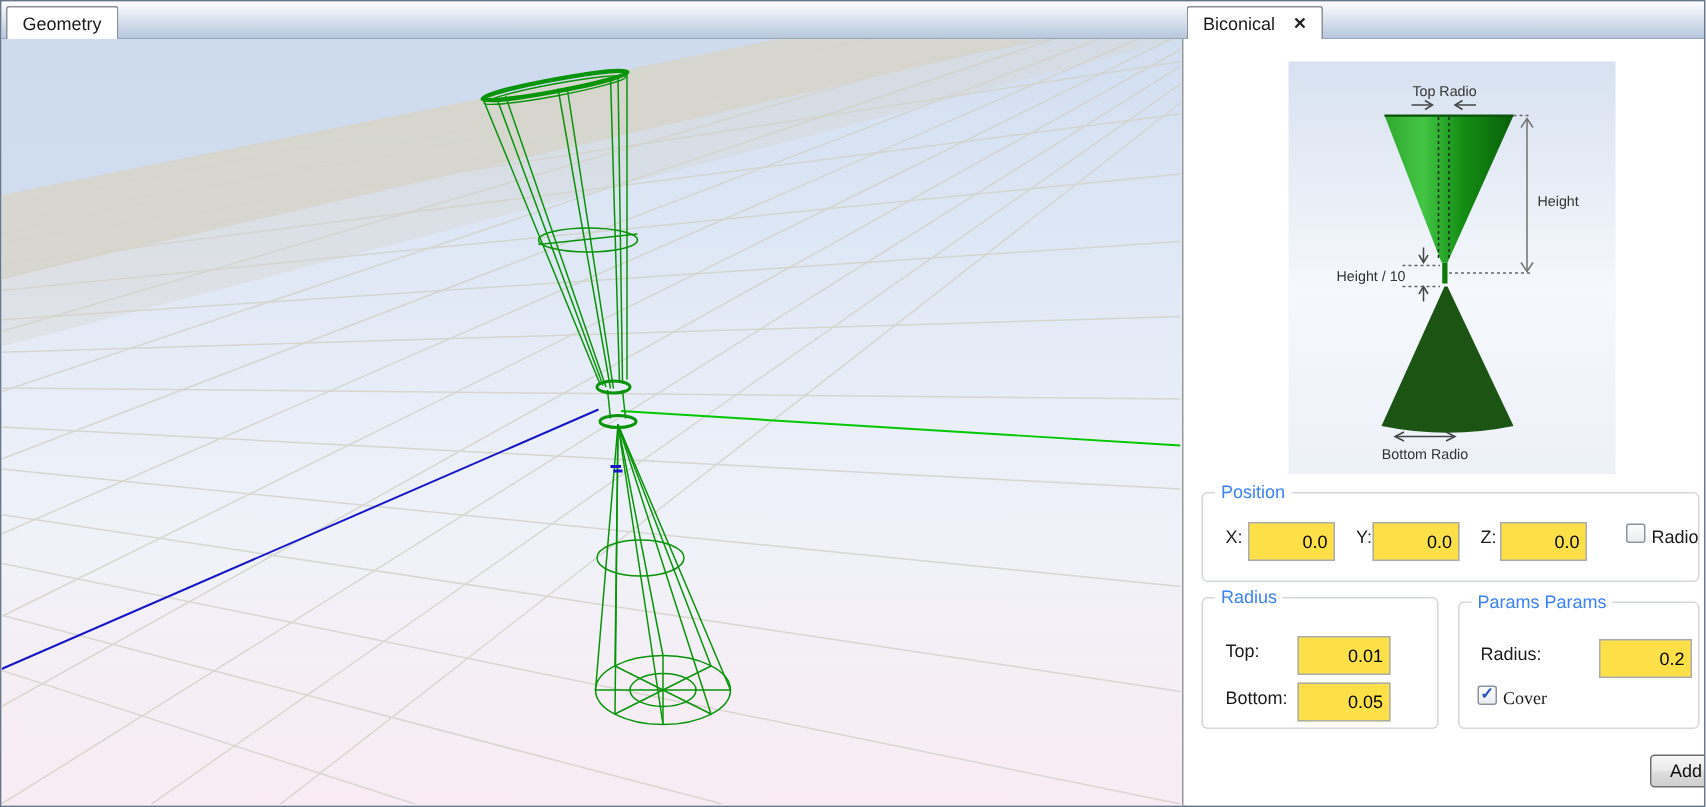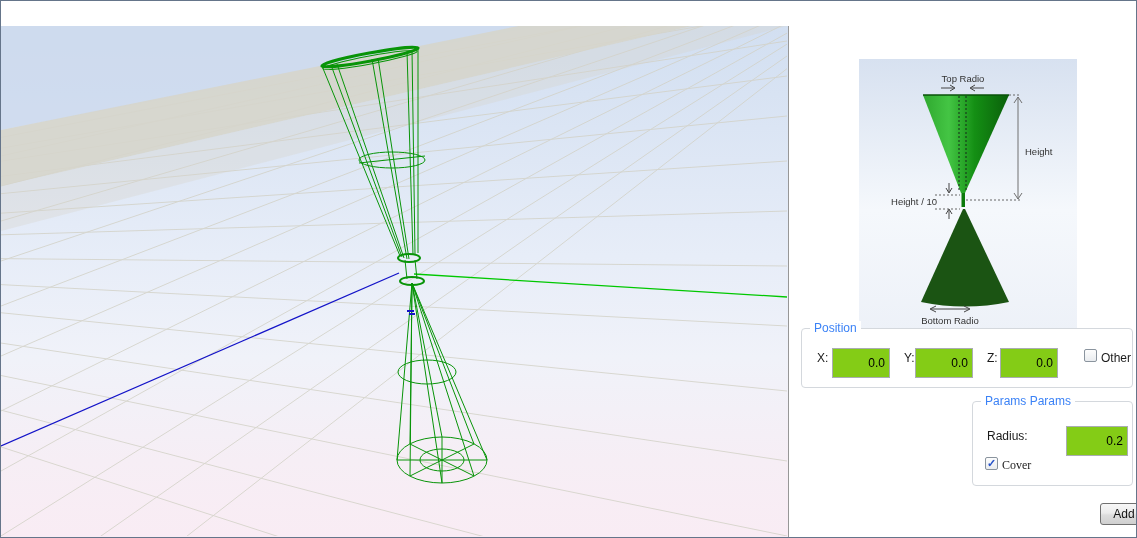--- a/index.html
+++ b/index.html
@@ -15,41 +15,50 @@
   #tab-biconical{left:790px;}
   .close-x{margin-left:12px;font-size:11px;font-weight:bold;color:#222;}
   
   .viewport{position:absolute;left:0;top:25px;width:788px;height:511px;overflow:hidden;
             border-right:1px solid #979797;box-sizing:border-box;
             background:linear-gradient(180deg,#d2dff1 0%,#dbe5f4 20%,#e7edf8 45%,#f0f2f9 65%,#f6eef5 85%,#f9ecf4 100%);}
   .viewport svg{display:block;}
   
   .rpanel{position:absolute;left:790px;top:25px;width:345px;height:511px;background:#fff;}
   .diagram{position:absolute;left:68px;top:15px;width:218px;height:275px;
-           background:linear-gradient(#d7e1f0,#f5f8fc 55%,#edf1f8);margin-top:18px;}
+           background:linear-gradient(#d7e1f0,#f5f8fc 55%,#edf1f8);}
   .groupbox{position:absolute;border:1px solid #d4d8dd;border-radius:4px;background:#fff;box-sizing:border-box;}
   .gb-title{position:absolute;top:-8px;left:8px;background:#fff;padding:0 4px;font-size:12px;color:#3b82f6;}
   .flabel{position:absolute;font-size:12px;color:#1b1b1b;white-space:nowrap;}
-  .tinput{position:absolute;height:30px;border:1px solid #a9adb2;background:#84cc16;font-family:"Liberation Sans",sans-serif;
-          font-size:12px;text-align:right;padding:0 4px;box-sizing:border-box;}
+  .tinput{position:absolute;height:14px;border:1px solid #a9adb2;background:#fde047;font-family:"Liberation Sans",sans-serif;
+          font-size:12px;text-align:right;padding:12px 4px;box-sizing:border-box;}
   .checkbox{position:absolute;width:13px;height:13px;border:1px solid #8a949e;border-radius:2px;
             background:linear-gradient(#fdfdfd,#e9ecef);font-size:11px;line-height:11px;text-align:center;
             font-weight:bold;color:#2753c9;box-sizing:border-box;cursor:pointer;}
   #gb-position{left:10px;top:302px;width:332px;height:60px;}
   #gb-radius{left:10px;top:372px;width:158px;height:88px;}
   #gb-other{left:181px;top:375px;width:161px;height:85px;}
   .add-btn{position:absolute;left:290px;top:477px;width:48px;height:22px;border:1px solid #707070;border-radius:3px;
            background:linear-gradient(#f7f7f7,#ebebeb 45%,#dddddd 55%,#cfcfcf);
            font-family:"Liberation Sans",sans-serif;font-size:12px;color:#111;margin-left:19px;}
 </style>
 </head>
 <body>
 
 <div class="window">
 
+  <div class="tabstrip">
+    <div class="tab" id="tab-geometry">
+      <span>Geometry</span>
+    </div>
+    <div class="tab" id="tab-biconical">
+      <span>Biconical</span>
+      <span class="close-x">✕</span>
+    </div>
+  </div>
 
   <div class="viewport">
     <svg width="786" height="510" viewBox="0 0 786 510">
 
       <polygon points="0,0 540,0 0,104" opacity="0.7" fill="#ccd9ec"></polygon>
 
       <g id="grid" stroke-width="1" opacity="0.8">
           <line x1="-600" y1="227" x2="786" y2="-40" stroke="#d2d1c6"></line>
           <line x1="-600" y1="227" x2="786" y2="-15" stroke="#d2d1c6"></line>
           <line x1="-600" y1="227" x2="786" y2="15" stroke="#d2d1c6"></line>
@@ -196,23 +205,30 @@
 
     <div class="groupbox" id="gb-position">
       <span class="gb-title">Position</span>
       <span class="flabel" style="left:15px;top:22px;">X:</span>
       <input class="tinput" style="left: 30px; top: 19px; width: 58px;" value="0.0">
       <span class="flabel" style="left:102px;top:22px;">Y:</span>
       <input class="tinput" style="left: 113px; top: 19px; width: 58px;" value="0.0">
       <span class="flabel" style="left:185px;top:22px;">Z:</span>
       <input class="tinput" style="left: 198px; top: 19px; width: 58px;" value="0.0">
       <div class="checkbox" style="left:282px;top:20px;"></div>
-      <span class="flabel" style="left:299px;top:22px;">Other</span>
-    </div>
-
+      <span class="flabel" style="left:299px;top:22px;">Radio</span>
+    </div>
+
+    <div class="groupbox" id="gb-radius">
+      <span class="gb-title">Radius</span>
+      <span class="flabel" style="left:15px;top:28px;">Top:</span>
+      <input class="tinput" style="left: 63px; top: 25px; width: 62px;" value="0.01">
+      <span class="flabel" style="left:15px;top:59px;">Bottom:</span>
+      <input class="tinput" style="left: 63px; top: 56px; width: 62px;" value="0.05">
+    </div>
 
     <div class="groupbox" id="gb-other">
       <span class="gb-title">Params Params</span>
       <span class="flabel" style="left:14px;top:27px;">Radius:</span>
       <input class="tinput" style="left: 66px; top: 24px; width: 62px; margin-left: 27px;" value="0.2">
       <div class="checkbox" style="left:12px;top:55px;">✓</div>
       <span class="flabel" style="left:29px;top:56px;font-family:Liberation Serif, serif;">Cover</span>
     </div>
 
     <button class="add-btn">Add</button>

